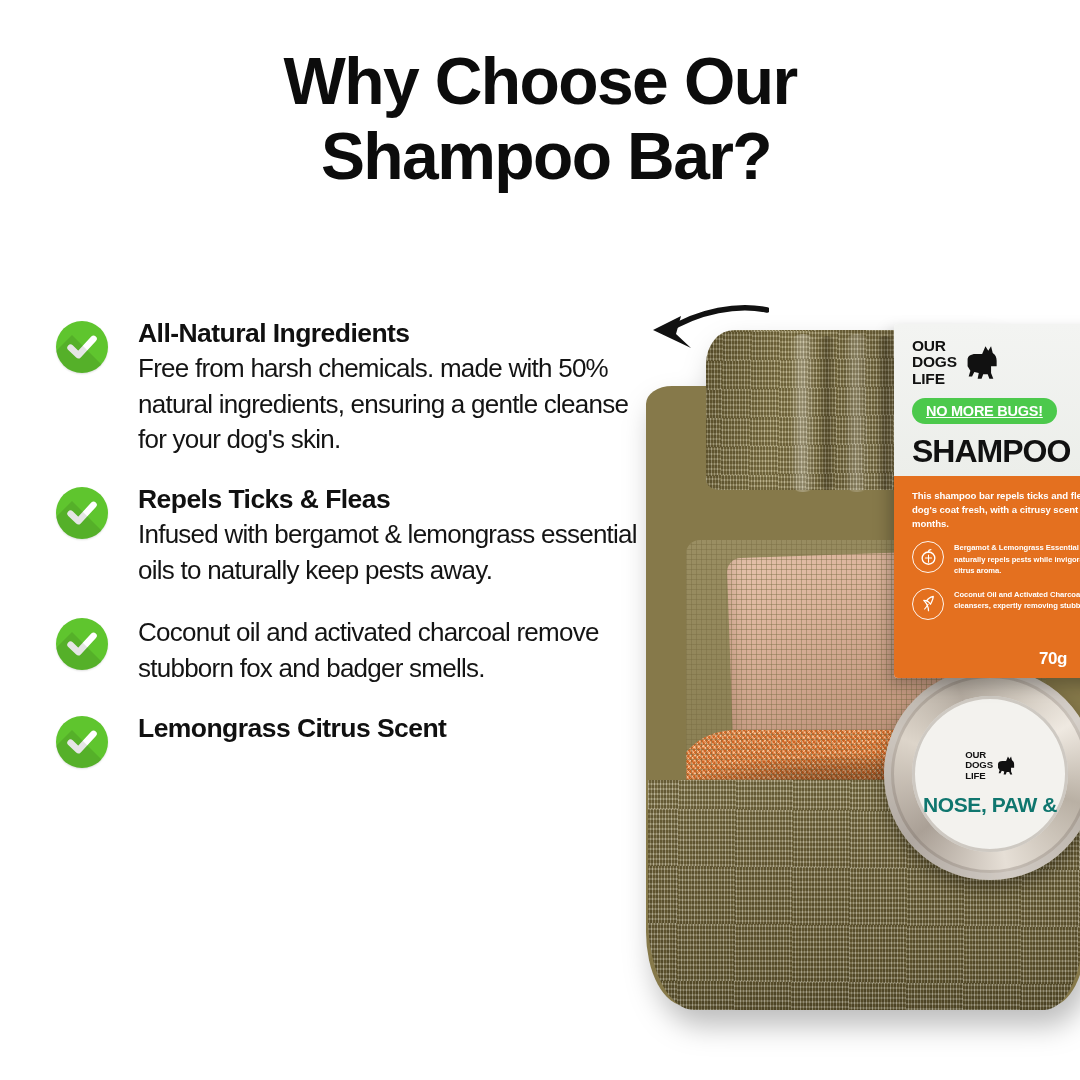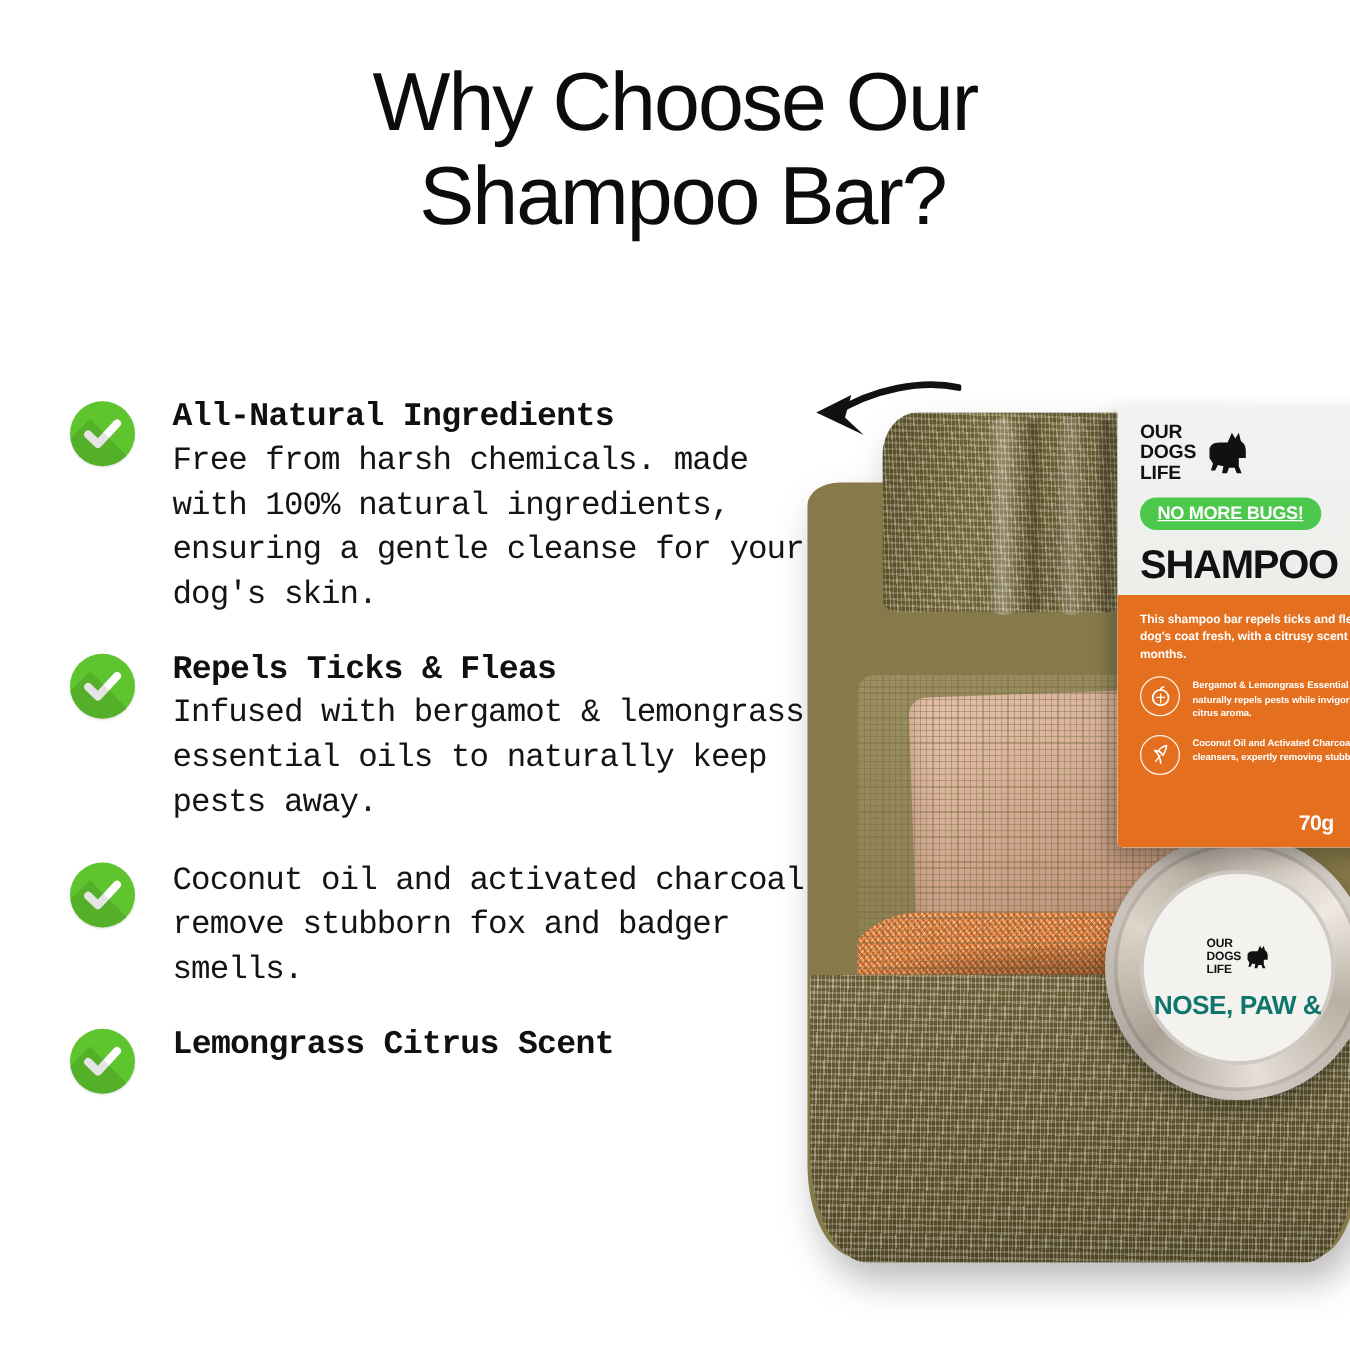--- a/index.html
+++ b/index.html
@@ -11,33 +11,32 @@
     overflow:hidden;
     -webkit-font-smoothing:antialiased;
   }
 
   
   .headline {
     position:absolute;
     top:44px; left:0; width:1080px;
     text-align:center;
     font-size:66px;
-    font-weight:normal;
+    font-weight:bold;
     line-height:1.13;
     letter-spacing:-1.6px;
     color:#0c0c0c;
   }
   .headline .l2 { display:block;padding-left:12px; }
 
   
   .features {
     position:absolute;
     top:318px; left:56px;
     width:600px;
-    font-family:Liberation Mono, monospace;
   }
   .feature { position:relative; margin-bottom:26px; }
   .feature:last-child { margin-bottom:0; }
 
   .check-wrap {
     position:absolute;
     left:0; top:3px;
     width:52px; height:52px;
   }
   .check-circle {
@@ -388,21 +387,21 @@
   <div class="feature">
     <div class="check-wrap">
       <div class="check-circle">
         <svg width="52" height="52" viewBox="0 0 52 52" aria-hidden="true">
           <path d="M14.5 26.6 L22.4 34.2 L37.6 17.8" fill="none" stroke="#ffffff" stroke-width="6.4" stroke-linecap="round" stroke-linejoin="round"></path>
         </svg>
       </div>
     </div>
     <div class="feature-body">
       <div class="feature-title">All-Natural Ingredients</div>
-      <div class="feature-desc">Free from harsh chemicals. made with 100% natural ingredients, ensuring a gentle cleanse for your dog's skin.</div>
+      <div class="feature-desc">Free from harsh chemicals. made with 50% natural ingredients, ensuring a gentle cleanse for your dog's skin.</div>
     </div>
   </div>
 
   <div class="feature">
     <div class="check-wrap">
       <div class="check-circle">
         <svg width="52" height="52" viewBox="0 0 52 52" aria-hidden="true">
           <path d="M14.5 26.6 L22.4 34.2 L37.6 17.8" fill="none" stroke="#ffffff" stroke-width="6.4" stroke-linecap="round" stroke-linejoin="round"></path>
         </svg>
       </div>

